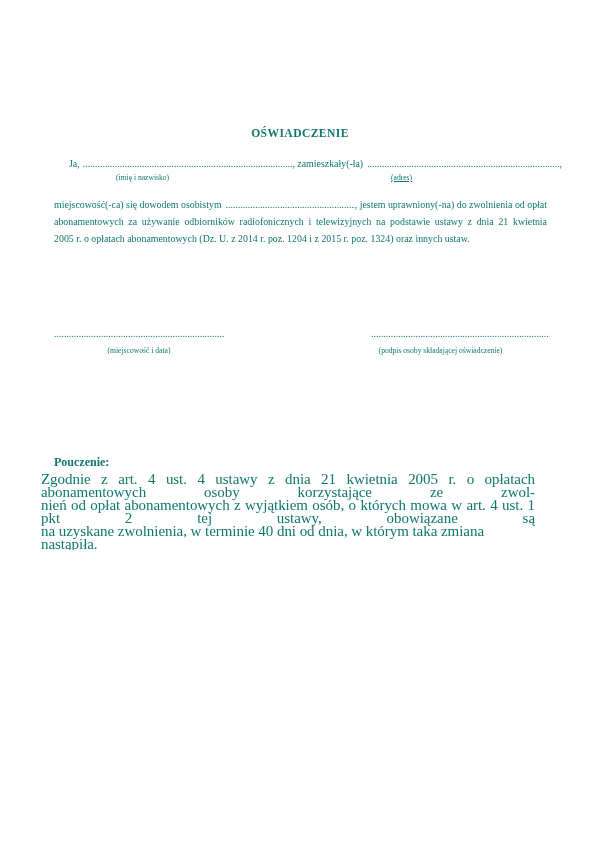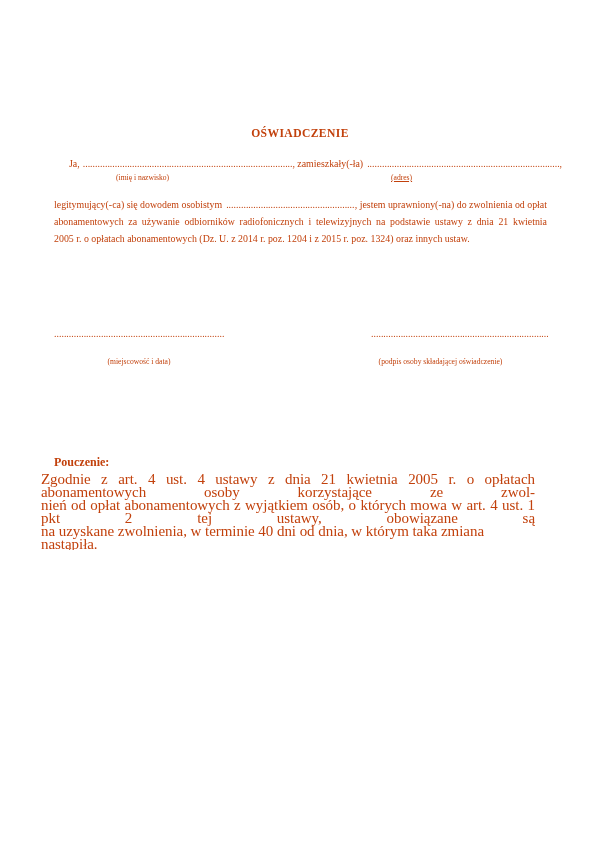--- a/index.html
+++ b/index.html
@@ -2,21 +2,21 @@
 <html lang="pl"><head>
 <meta charset="utf-8">
 <style>
   html, body { margin: 0; padding: 0; background: #ffffff; }
   .page {
     position: relative;
     width: 600px;
     height: 849px;
     background: #ffffff;
     font-family: "Liberation Serif", serif;
-    color: #c2410c;
+    color: #0f766e;
     overflow: hidden;
   }
   .title {
     position: absolute;
     top: 127px;
     left: 0;
     width: 600px;
     text-align: center;
     font-size: 11.6px;
     font-weight: bold;
@@ -63,21 +63,21 @@
   .sig-block {
     position: absolute;
     top: 327px;
     font-size: 9.9px;
     line-height: 14px;
   }
   .sig-left  { left: 54px;  width: 170px; }
   .sig-right { left: 371px; width: 177px; }
   .sig-dots { overflow: hidden; white-space: nowrap; width: 100%; }
   .sig-label {
-    margin-top: 16px;
+    margin-top: 5px;
     text-align: center;
     font-size: 7.6px;
     line-height: 9px;
   }
   .sig-label-shift { position: relative; left: -19px; }
   .notice-heading {
     position: absolute;
     top: 456px;
     left: 54px;
     font-size: 12px;
@@ -110,21 +110,21 @@
       <span>, zamieszkały(-ła)</span>
       <span class="dotfill grow-b">.................................................................................................................................................................................................................................................</span>
       <span>,</span>
     </div>
     <span class="under-label label-name">(imię i nazwisko)</span>
     <span class="under-label label-address">(adres)</span>
   </div>
 
   <div class="statement">
     <div class="stmt-line1">
-      <span>legitymujący(-ca) się dowodem osobistym</span>
+      <span>miejscowość(-ca) się dowodem osobistym</span>
       <span class="dotfill grow-b">.................................................................................................................................................................................................................................................</span>
       <span>, jestem uprawniony(-na) do zwolnienia od opłat</span>
     </div>
     <div class="just">abonamentowych za używanie odbiorników radiofonicznych i telewizyjnych na podstawie ustawy z dnia 21 kwietnia</div>
     <div>2005 r. o opłatach abonamentowych (Dz. U. z 2014 r. poz. 1204 i z 2015 r. poz. 1324) oraz innych ustaw.</div>
   </div>
 
   <div class="sig-block sig-left">
     <div class="sig-dots">.................................................................................................................................................................................................................................................</div>
     <div class="sig-label">(miejscowość i data)</div>

